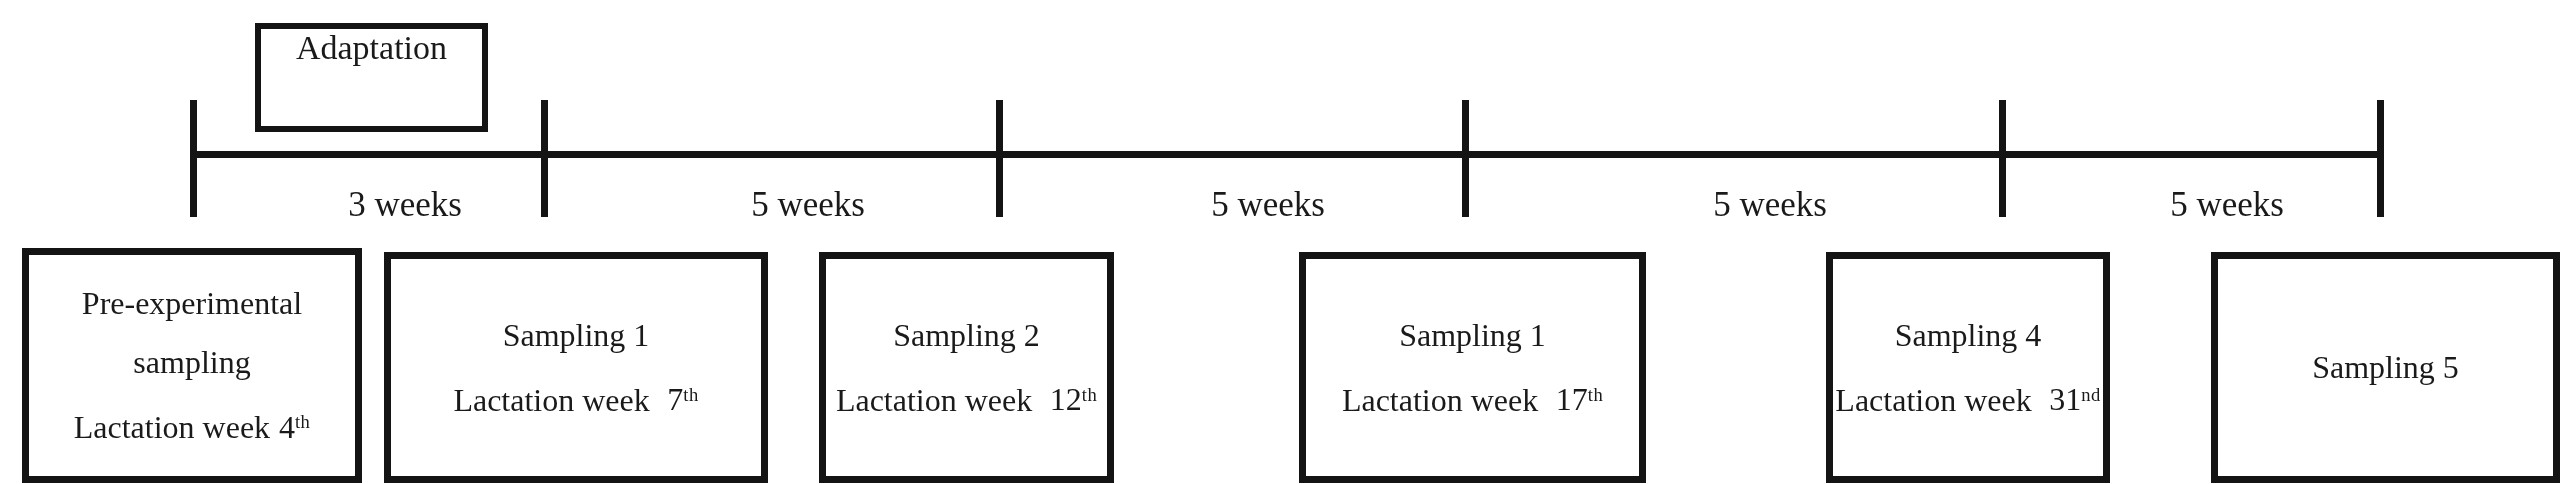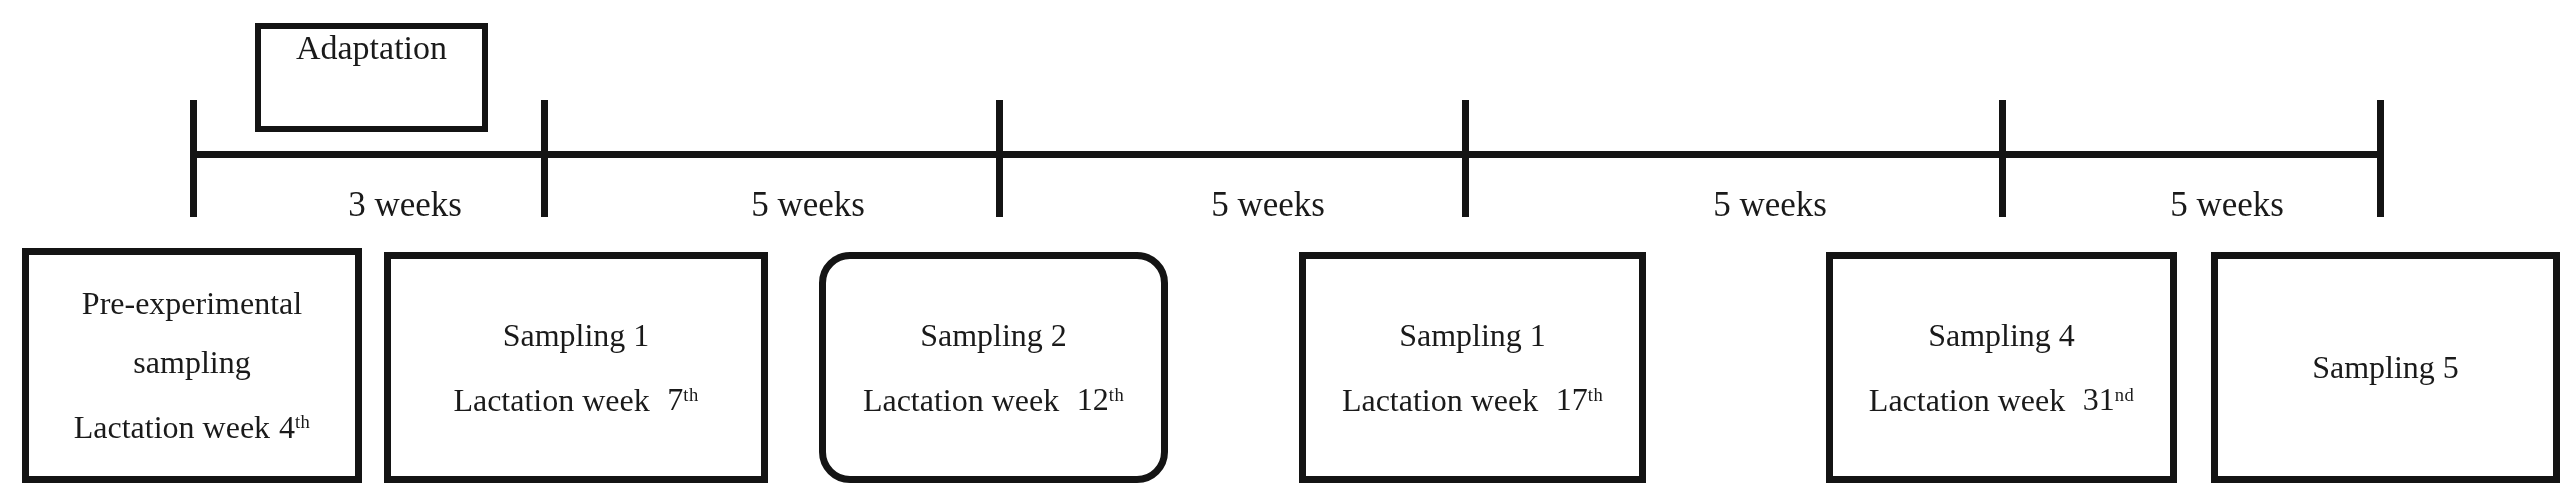--- a/index.html
+++ b/index.html
@@ -74,23 +74,23 @@
     box-sizing: border-box;
     border: 7px solid #141414;
     background: #ffffff;
     display: flex;
     flex-direction: column;
     align-items: center;
     justify-content: center;
   }
   .sbox.b1 { left: 22px;   width: 340px; top: 248px; height: 235px; }
   .sbox.b2 { left: 384px;  width: 384px; }
-  .sbox.b3 { left: 819px; width: 349px; border-radius: 31px; }
+  .sbox.b3 { left: 819px; width: 295px; }
   .sbox.b4 { left: 1299px; width: 347px; }
-  .sbox.b5 { left: 1826px; width: 351px; }
+  .sbox.b5 { left: 1826px; width: 284px; }
   .sbox.b6 { left: 2211px; width: 349px; }
   .sline {
     font-size: 32px;
     line-height: 59px;
     text-align: center;
     white-space: nowrap;
   }
   .num-gap-lg { margin-left: 0.55em; }
   .num-gap-sm { margin-left: 0.28em; }
   .ord {

